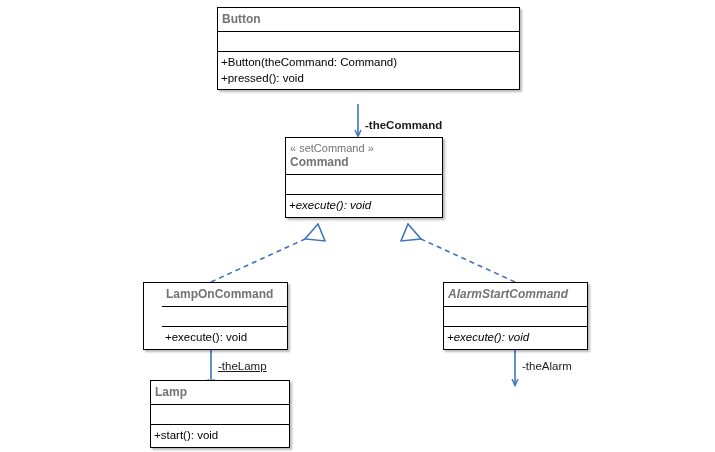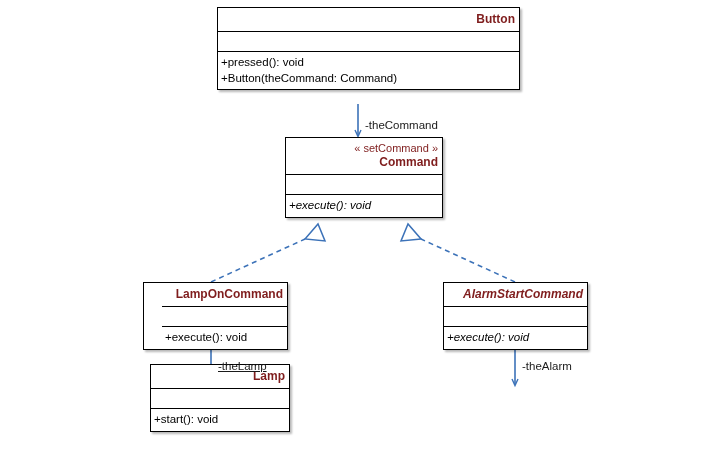--- a/index.html
+++ b/index.html
@@ -28,24 +28,24 @@
   }
   .uml-class {
     position: absolute;
     box-sizing: border-box;
     background: #ffffff;
     border: 1px solid #000000;
     box-shadow: 2px 2px 2px rgba(0,0,0,0.28);
     z-index: 2;
   }
   .compartment-name {
-    text-align: right;
+    text-align: left;
     font-weight: bold;
     font-size: 12px;
-    color: #7f1d1d;
+    color: #737373;
     line-height: 1.25;
     padding: 4px 4px 4px 4px;
     border-bottom: 1px solid #000000;
   }
   .stereotype {
     display: block;
     font-weight: normal;
     font-size: 11px;
     line-height: 1.2;
   }
@@ -108,22 +108,22 @@
       <line x1="515" y1="341" x2="515" y2="385" stroke="#3C72B8" stroke-width="1.6" marker-end="url(#openArrow)"></line>
     </g>
   </svg>
 
   <div class="uml-class" style="left:217px; top:7px; width:303px;">
     <div class="compartment-name">
       <span>Button</span>
     </div>
     <div class="compartment-attrs"></div>
     <div class="compartment-ops">
+      <div class="op">+Button(theCommand: Command)</div>
       <div class="op">+pressed(): void</div>
-      <div class="op">+Button(theCommand: Command)</div>
     </div>
   </div>
 
   <div class="uml-class" style="left:285px; top:137px; width:158px;">
     <div class="compartment-name">
       <span class="stereotype">« setCommand »</span>
       <span>Command</span>
     </div>
     <div class="compartment-attrs"></div>
     <div class="compartment-ops">
@@ -144,36 +144,36 @@
   <div class="uml-class" style="left:443px; top:282px; width:145px;font-style:italic;">
     <div class="compartment-name">
       <span>AlarmStartCommand</span>
     </div>
     <div class="compartment-attrs"></div>
     <div class="compartment-ops">
       <div class="op">+execute(): void</div>
     </div>
   </div>
 
-  <div class="uml-class" style="left:150px; top:364px; width:140px;">
+  <div class="uml-class" style="left:150px; top:380px; width:140px;">
     <div class="compartment-name">
       <span>Lamp</span>
     </div>
     <div class="compartment-attrs"></div>
     <div class="compartment-ops">
       <div class="op">+start(): void</div>
     </div>
   </div>
 
   <div class="uml-class" style="left:450px; top:409px; width:140px;margin-top:44px;">
     <div class="compartment-name">
       <span>Alarm</span>
     </div>
     <div class="compartment-attrs"></div>
   </div>
 
-  <div class="edge-label" style="left:365px; top:119px;">-theCommand</div>
+  <div class="edge-label" style="left:365px; top:119px;font-weight:bold;">-theCommand</div>
 
   <div class="edge-label" style="left:218px; top:360px;text-decoration:underline;">-theLamp</div>
 
   <div class="edge-label" style="left:522px; top:360px;">-theAlarm</div>
 
 </div>
 
 </body></html>

